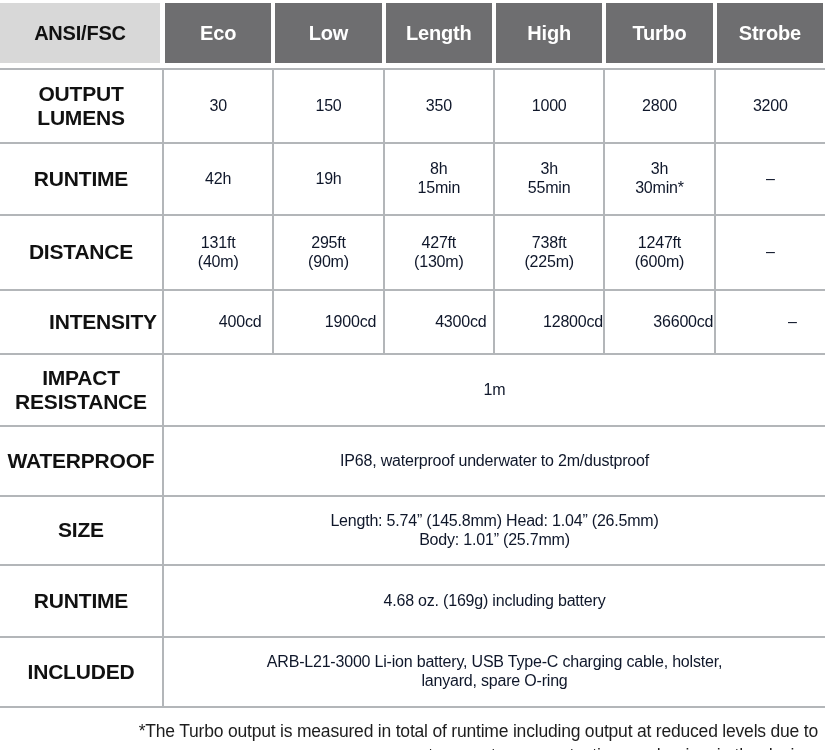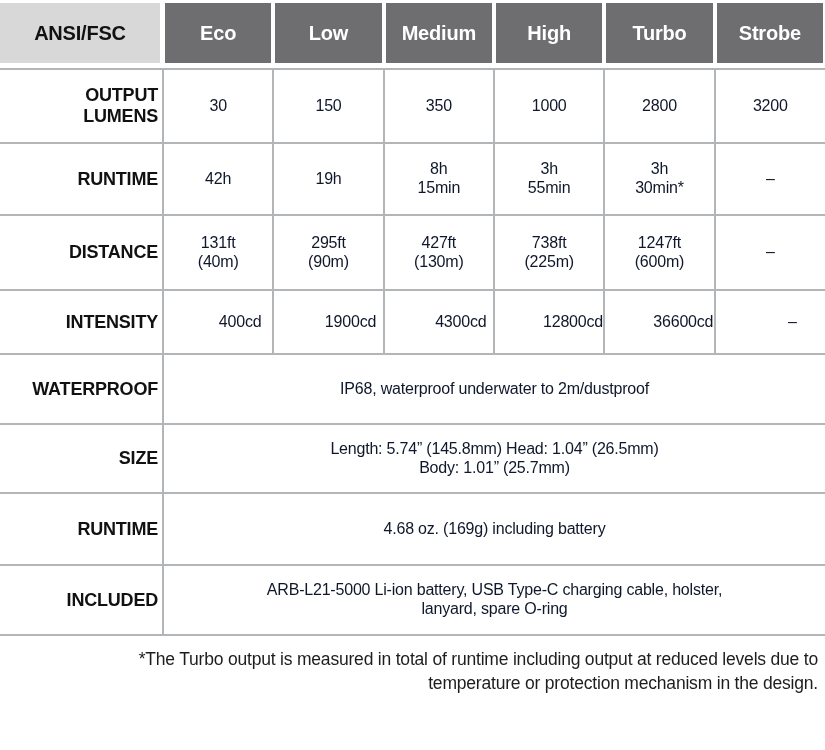--- a/index.html
+++ b/index.html
@@ -54,23 +54,22 @@
     line-height: 1.16;
     white-space: pre-line;
     padding: 4px 4px;
     color: #0f172a;
     letter-spacing: -0.2px;
     background: #ffffff;
   }
   td.rowlabel {
     border-left: none;
     font-weight: bold;
-    font-size: 18px;
+    font-size: 21px;
     color: #111111;
-    text-align: right;
   }
   td.lastcol { border-right: none; }
   tr.r-output td    { height: 64px; }
   tr.r-runtime td   { height: 62px; }
   tr.r-distance td  { height: 65px; }
   tr.r-intensity td { height: 54px; padding-left: 48px; }
   tr.r-impact td    { height: 62px; }
   tr.r-waterproof td{ height: 60px; }
   tr.r-size td      { height: 59px; }
   tr.r-weight td    { height: 62px; }
@@ -104,21 +103,21 @@
       <th class="corner">
         <div class="hblock">ANSI/FSC</div>
       </th>
       <th>
         <div class="hblock">Eco</div>
       </th>
       <th>
         <div class="hblock">Low</div>
       </th>
       <th>
-        <div class="hblock">Medium</div>
+        <div class="hblock">Length</div>
       </th>
       <th>
         <div class="hblock">High</div>
       </th>
       <th>
         <div class="hblock">Turbo</div>
       </th>
       <th>
         <div class="hblock">Strobe</div>
       </th>
@@ -166,39 +165,44 @@
     <tr class="r-intensity">
       <td class="rowlabel">INTENSITY</td>
       <td>400cd</td>
       <td>1900cd</td>
       <td>4300cd</td>
       <td>12800cd</td>
       <td>36600cd</td>
       <td class="lastcol">–</td>
     </tr>
 
+    <tr class="r-impact">
+      <td class="rowlabel">IMPACT
+RESISTANCE</td>
+      <td class="lastcol" colspan="6">1m</td>
+    </tr>
 
     <tr class="r-waterproof">
       <td class="rowlabel">WATERPROOF</td>
       <td class="lastcol" colspan="6">IP68, waterproof underwater to 2m/dustproof</td>
     </tr>
 
     <tr class="r-size">
       <td class="rowlabel">SIZE</td>
       <td class="lastcol" colspan="6">Length: 5.74” (145.8mm) Head: 1.04” (26.5mm)
 Body: 1.01” (25.7mm)</td>
     </tr>
 
     <tr class="r-weight">
       <td class="rowlabel">RUNTIME</td>
       <td class="lastcol" colspan="6">4.68 oz. (169g) including battery</td>
     </tr>
 
     <tr class="r-included">
       <td class="rowlabel">INCLUDED</td>
-      <td class="lastcol" colspan="6">ARB-L21-5000 Li-ion battery, USB Type-C charging cable, holster,
+      <td class="lastcol" colspan="6">ARB-L21-3000 Li-ion battery, USB Type-C charging cable, holster,
 lanyard, spare O-ring</td>
     </tr>
   </tbody>
     </table>
 
   <div class="footnote">*The Turbo output is measured in total of runtime including output at reduced levels due to temperature or protection mechanism in the design.</div>
 </div>
 
 </body></html>

